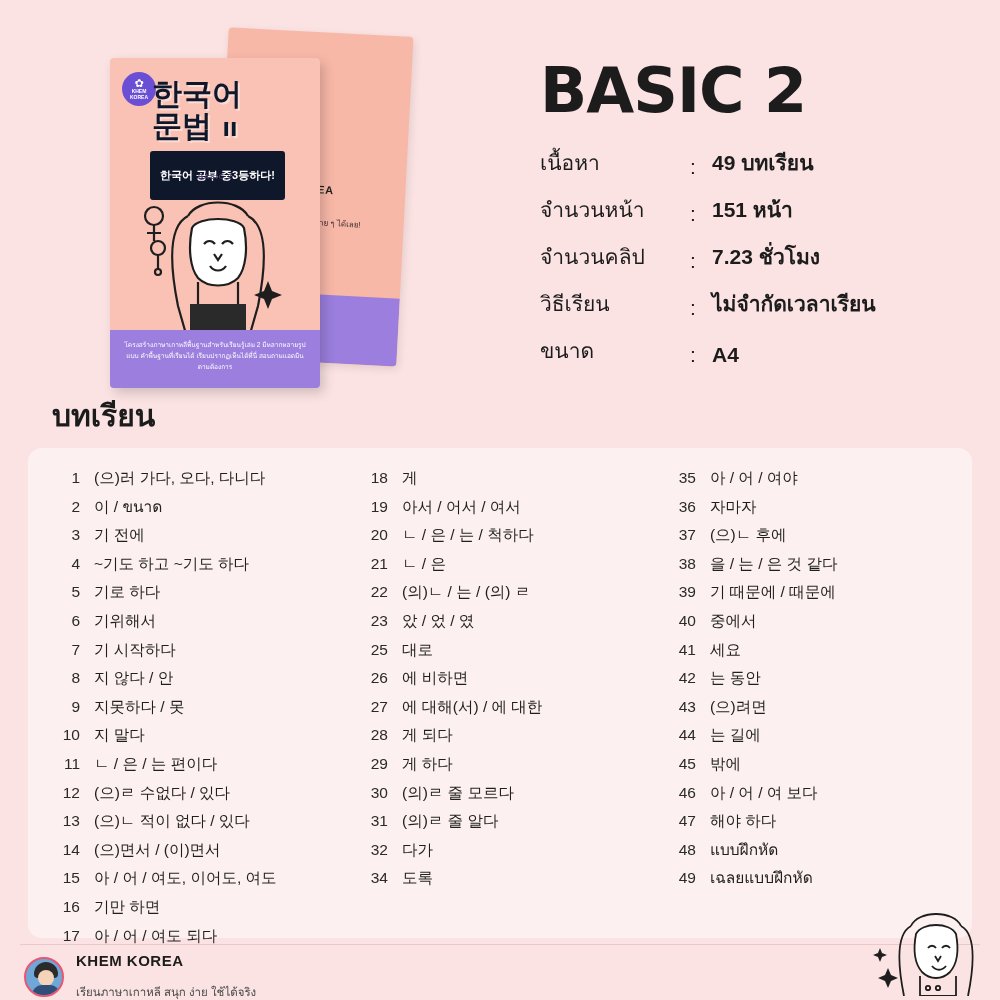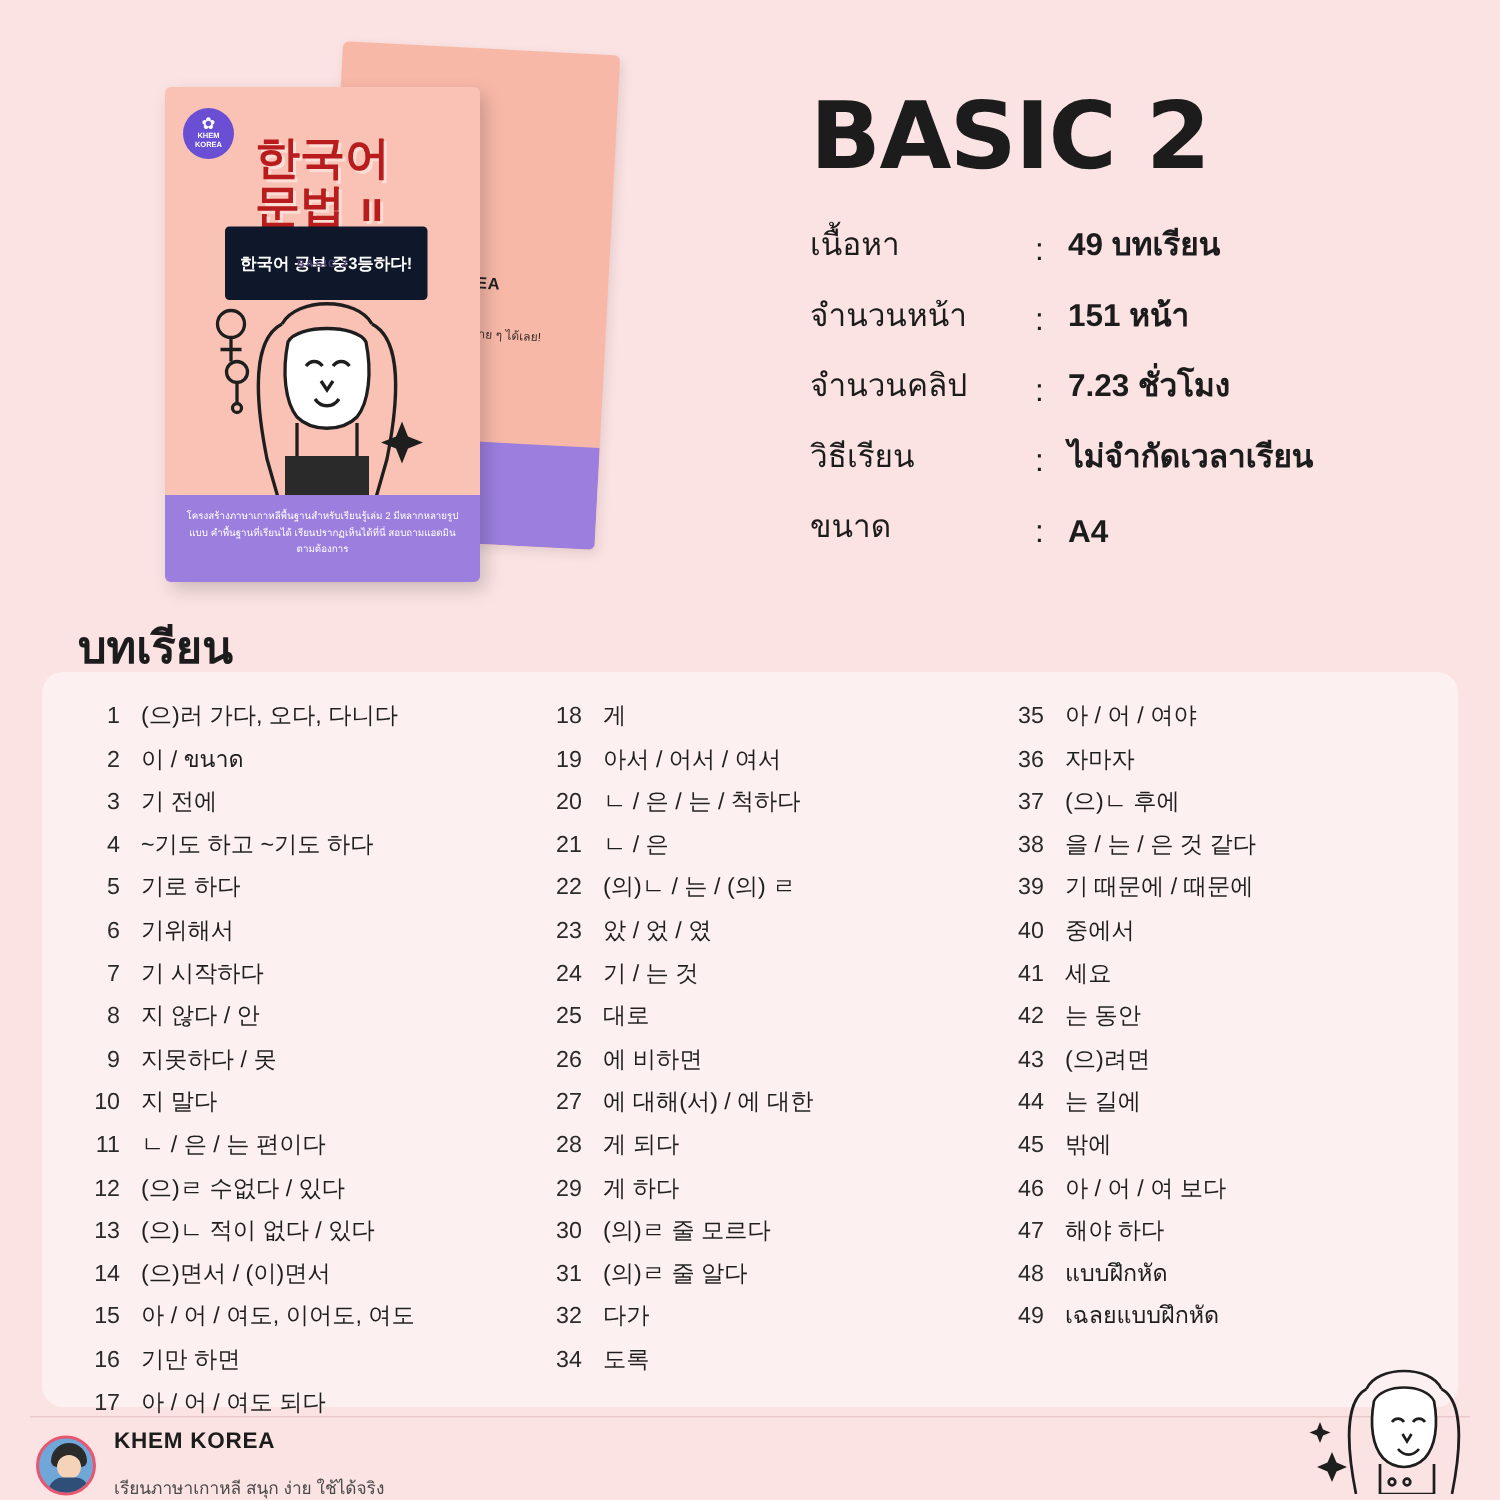--- a/index.html
+++ b/index.html
@@ -84,27 +84,26 @@
   .bf-logo {
     position: absolute; left: 12px; top: 14px;
     width: 34px; height: 34px; border-radius: 50%;
     background: #6a4fd4;
     display: flex; flex-direction: column;
     align-items: center; justify-content: center;
     color: #fff; font-size: 5px; font-weight: bold; line-height: 1.1;
   }
   .bf-logo .ic { font-size: 11px; line-height: 1; }
   .bf-title {
-    position: absolute; left: 60px; top: 20px;
-    color: #b91c1c;
+    position: absolute; left: 42px; top: 20px;
+    color: #0f172a;
     font-family: "DejaVu Sans", sans-serif;
     font-size: 30px; font-weight: bold;
     line-height: 1.05;
     text-shadow: 2px 2px 0 rgba(255,255,255,0.45);
-    margin-top: 12px;
   }
   .bf-title .rom { font-size: 20px; }
   .bf-band {
     position: absolute; left: 40px; top: 93px;
     background: #0f172a;
     color: #fff; font-size: 11px; font-weight: bold;
     padding: 17px 10px; border-radius: 3px;
     white-space: nowrap;
   }
   .bf-sub {
@@ -144,21 +143,21 @@
     color: #1c1c1c;
     margin-bottom: 14px;
   }
   .spec-label { width: 150px; flex: 0 0 150px; }
   .spec-colon { width: 22px; flex: 0 0 22px; }
   .spec-value { font-weight: bold; }
 
   
   .lessons-title {
     position: absolute;
-    left: 52px; top: 408px;
+    left: 52px; top: 392px;
     font-size: 30px; font-weight: bold; color: #1c1c1c;
   }
   .lessons-card {
     position: absolute;
     left: 28px; top: 448px;
     width: 944px; height: 490px;
     background: #fdf0f0;
     border-radius: 14px;
     padding: 16px 10px 10px 10px;
   }
@@ -427,24 +426,20 @@
           </div>
         <div class="lesson">
             <span class="num">22</span>
             <span class="txt">(의)ㄴ / 는 / (의) ㄹ</span>
           </div>
         <div class="lesson">
             <span class="num">23</span>
             <span class="txt">았 / 었 / 였</span>
           </div>
         <div class="lesson">
-            <span class="num">24</span>
-            <span class="txt">기 / 는 것</span>
-          </div>
-        <div class="lesson">
             <span class="num">25</span>
             <span class="txt">대로</span>
           </div>
         <div class="lesson">
             <span class="num">26</span>
             <span class="txt">에 비하면</span>
           </div>
         <div class="lesson">
             <span class="num">27</span>
             <span class="txt">에 대해(서) / 에 대한</span>

